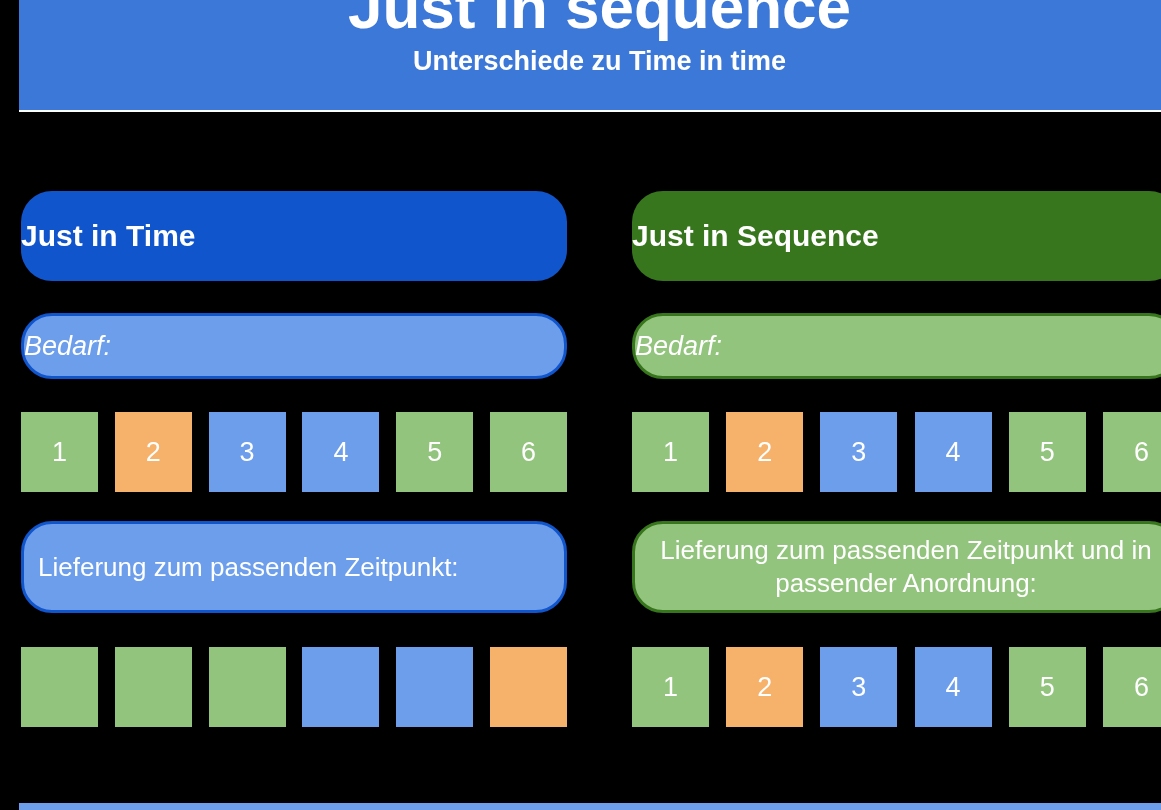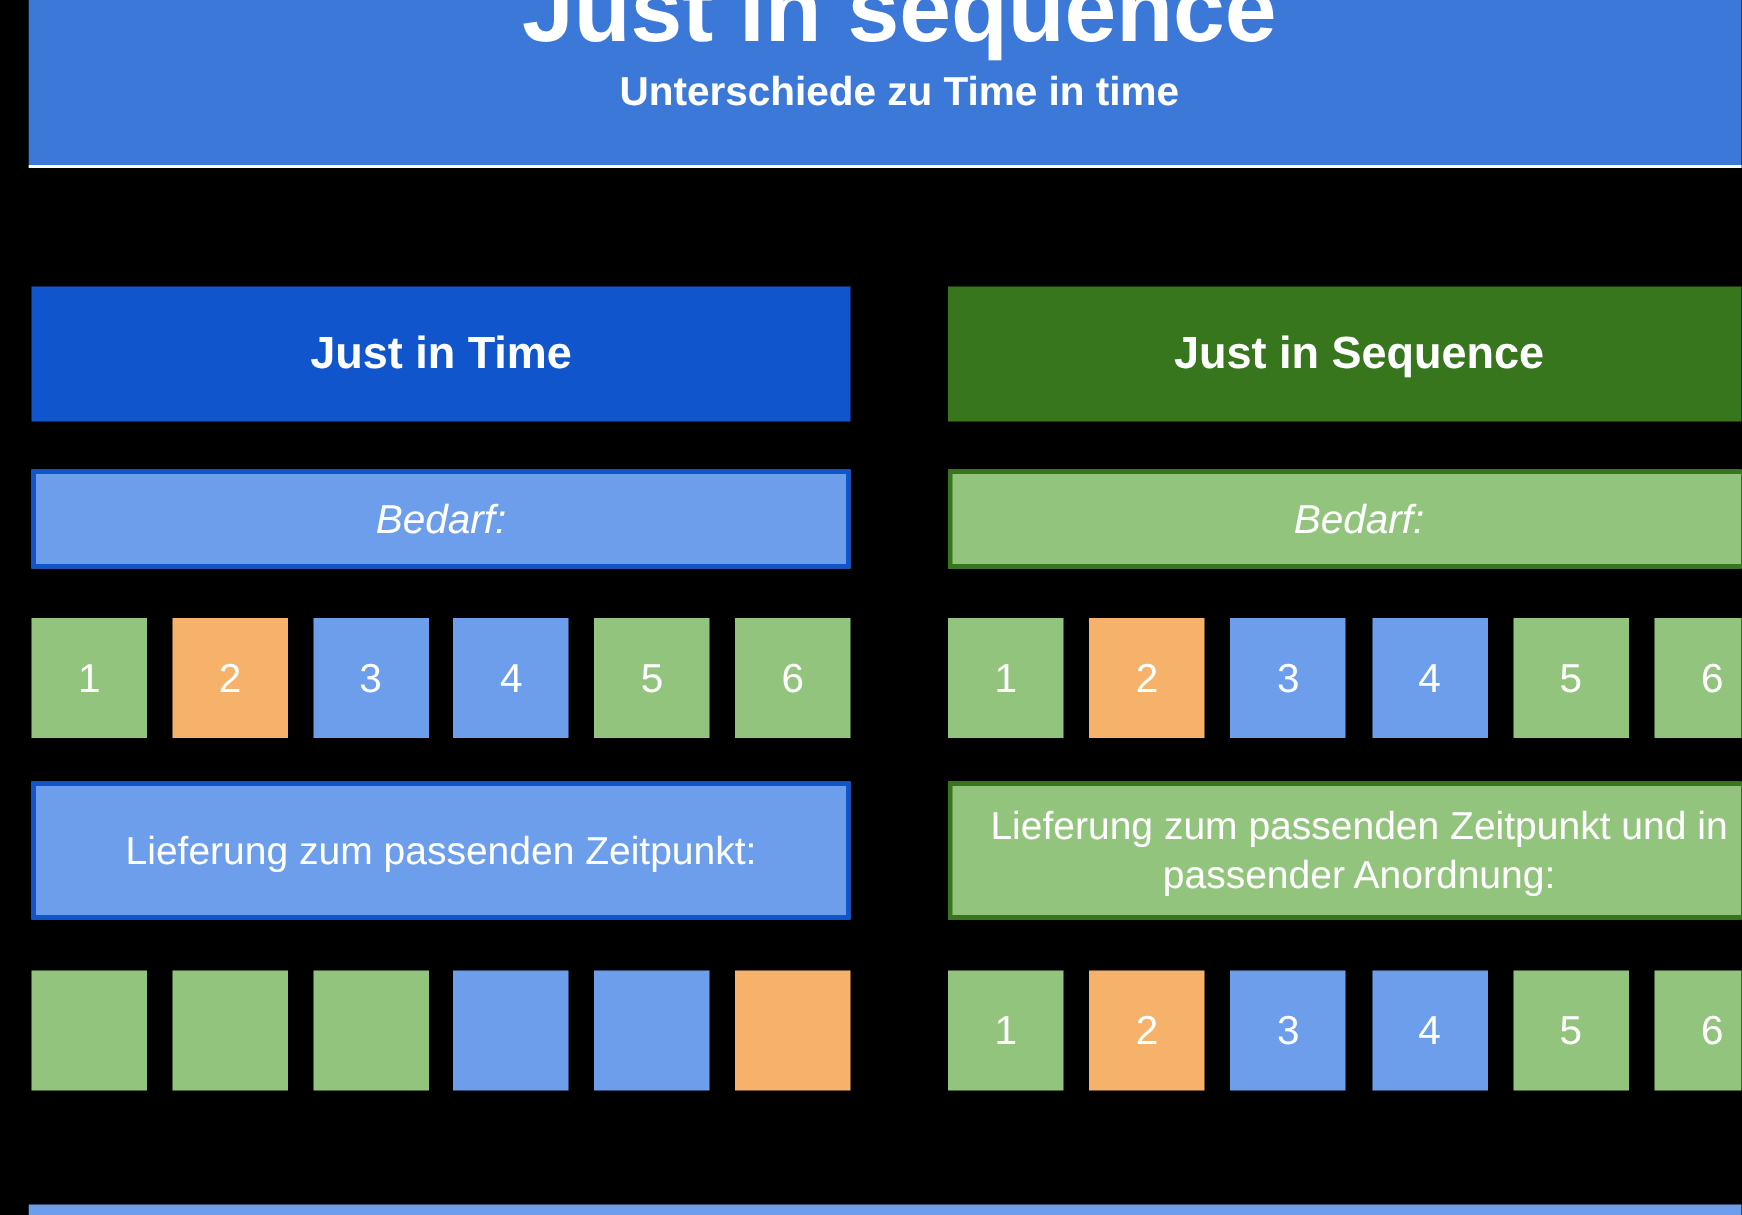--- a/index.html
+++ b/index.html
@@ -58,24 +58,25 @@
     height: 100%;
   }
   .col-left  { left: 2px;   width: 546px; }
   .col-right { left: 613px; width: 548px; }
 
   .box {
     position: absolute;
     left: 0; right: 0;
     display: flex;
     align-items: center;
-    justify-content: center;
+    justify-content: flex-start;
     text-align: center;
     color: #ffffff;
     box-sizing: border-box;
+    border-radius: 31px;
   }
   .title-box {
     top: 191px;
     height: 90px;
     font-size: 30px;
     font-weight: bold;
   }
   .demand-box {
     top: 313px;
     height: 66px;

